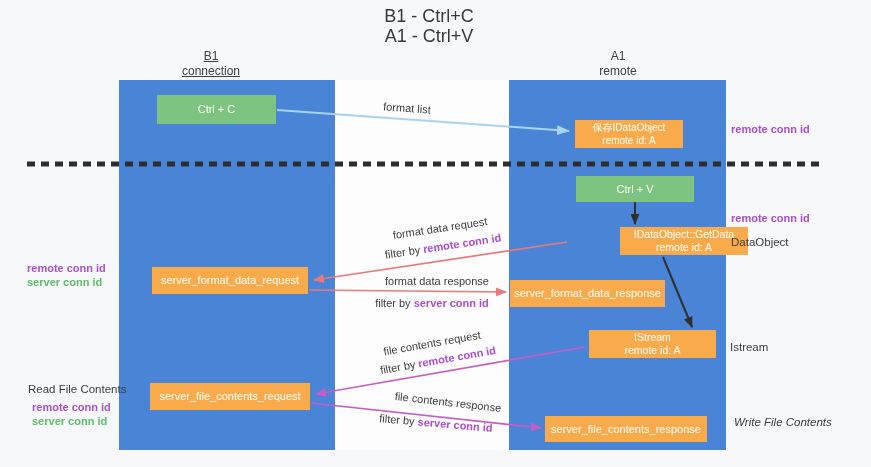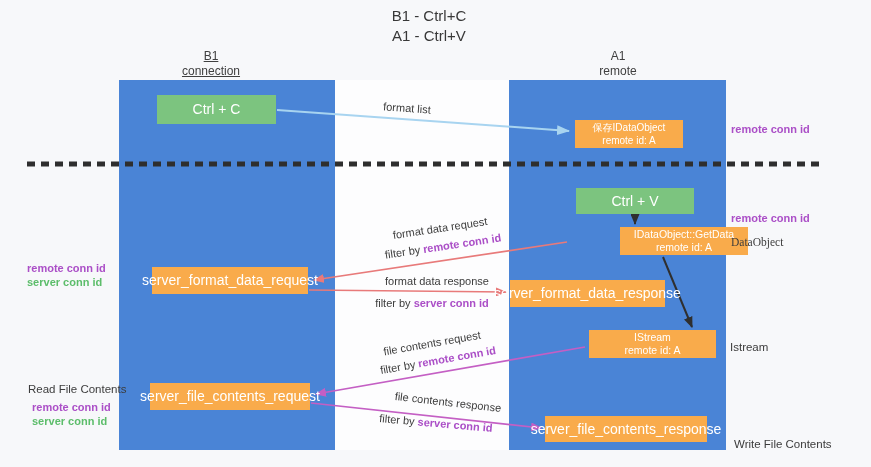--- a/index.html
+++ b/index.html
@@ -22,26 +22,26 @@
     background:#4a84d6;
   }
   .lifeline.left{left:119px;width:216px;}
   .lifeline.right{left:509px;width:217px;}
   .col-header{
     position:absolute;top:49px;transform:translateX(-50%);
     text-align:center;font-size:12px;line-height:15px;color:#404040;
   }
   .title{
     position:absolute;left:429px;top:6px;transform:translateX(-50%);
-    text-align:center;font-size:15px;line-height:20px;color:#383838;
+    text-align:center;font-size:18px;line-height:20px;color:#383838;
   }
   .node{
     position:absolute;display:flex;flex-direction:column;
     align-items:center;justify-content:center;
-    color:#ffffff;font-size:14px;line-height:13px;text-align:center;
+    color:#ffffff;font-size:11px;line-height:13px;text-align:center;
     box-sizing:border-box;
   }
   .node.green{background:#7cc47f;}
   .node.orange{background:#f9ab4b;}
   .svg-layer{position:absolute;left:0;top:0;}
   .msg-label{
     position:absolute;transform:translate(-50%,-50%);
     font-size:11px;color:#3c3c3c;white-space:nowrap;
   }
   .msg-label .key{color:#ab4fc7;font-weight:bold;}
@@ -118,21 +118,21 @@
 
   <div class="node green" style="left:157px;top:95px;width:119px;height:29px;">
     <div>Ctrl + C</div>
   </div>
 
   <div class="node orange" style="left:575px;top:120px;width:108px;height:28px;font-size:10px;">
     <div>保存IDataObject</div>
     <div>remote id: A</div>
   </div>
 
-  <div class="node green" style="left:576px;top:188px;width:118px;height:26px;">
+  <div class="node green" style="left:576px;top:176px;width:118px;height:26px;">
     <div>Ctrl + V</div>
   </div>
 
   <div class="node orange" style="left:572px;top:227px;width:128px;height:28px;font-size:10.5px;margin-left:48px;">
     <div>IDataObject::GetData</div>
     <div>remote id: A</div>
   </div>
 
   <div class="node orange" style="left:510px;top:280px;width:155px;height:27px;">
     <div>server_format_data_response</div>
@@ -172,23 +172,23 @@
     <span class="prefix">filter by</span><span class="key">remote conn id</span>
   </div>
 
   <div class="msg-label rot-p6" style="left:448px;top:402px;">file contents response</div>
   <div class="msg-label rot-p5" style="left:436px;top:423px;">
     <span class="prefix">filter by</span><span class="key">server conn id</span>
   </div>
 
   <div class="conn-label purple" style="left:731px;top:122px;">remote conn id</div>
   <div class="conn-label purple" style="left:731px;top:211px;">remote conn id</div>
-  <div class="side-label" style="left:731px;top:236px;font-family:Liberation Serif, serif;">DataObject</div>
+  <div class="side-label" style="left:731px;top:236px;">DataObject</div>
   <div class="side-label" style="left:730px;top:341px;">Istream</div>
-  <div class="side-label" style="left:734px;top:438px;">Write File Contents</div>
+  <div class="side-label" style="left:734px;top:416px;font-style:italic;">Write File Contents</div>
 
   <div class="conn-label" style="left:27px;top:261px;">
     <div class="purple">remote conn id</div>
     <div class="green-text">server conn id</div>
   </div>
   <div class="side-label" style="left:28px;top:383px;">Read File Contents</div>
   <div class="conn-label" style="left:32px;top:400px;">
     <div class="purple">remote conn id</div>
     <div class="green-text">server conn id</div>
   </div>

